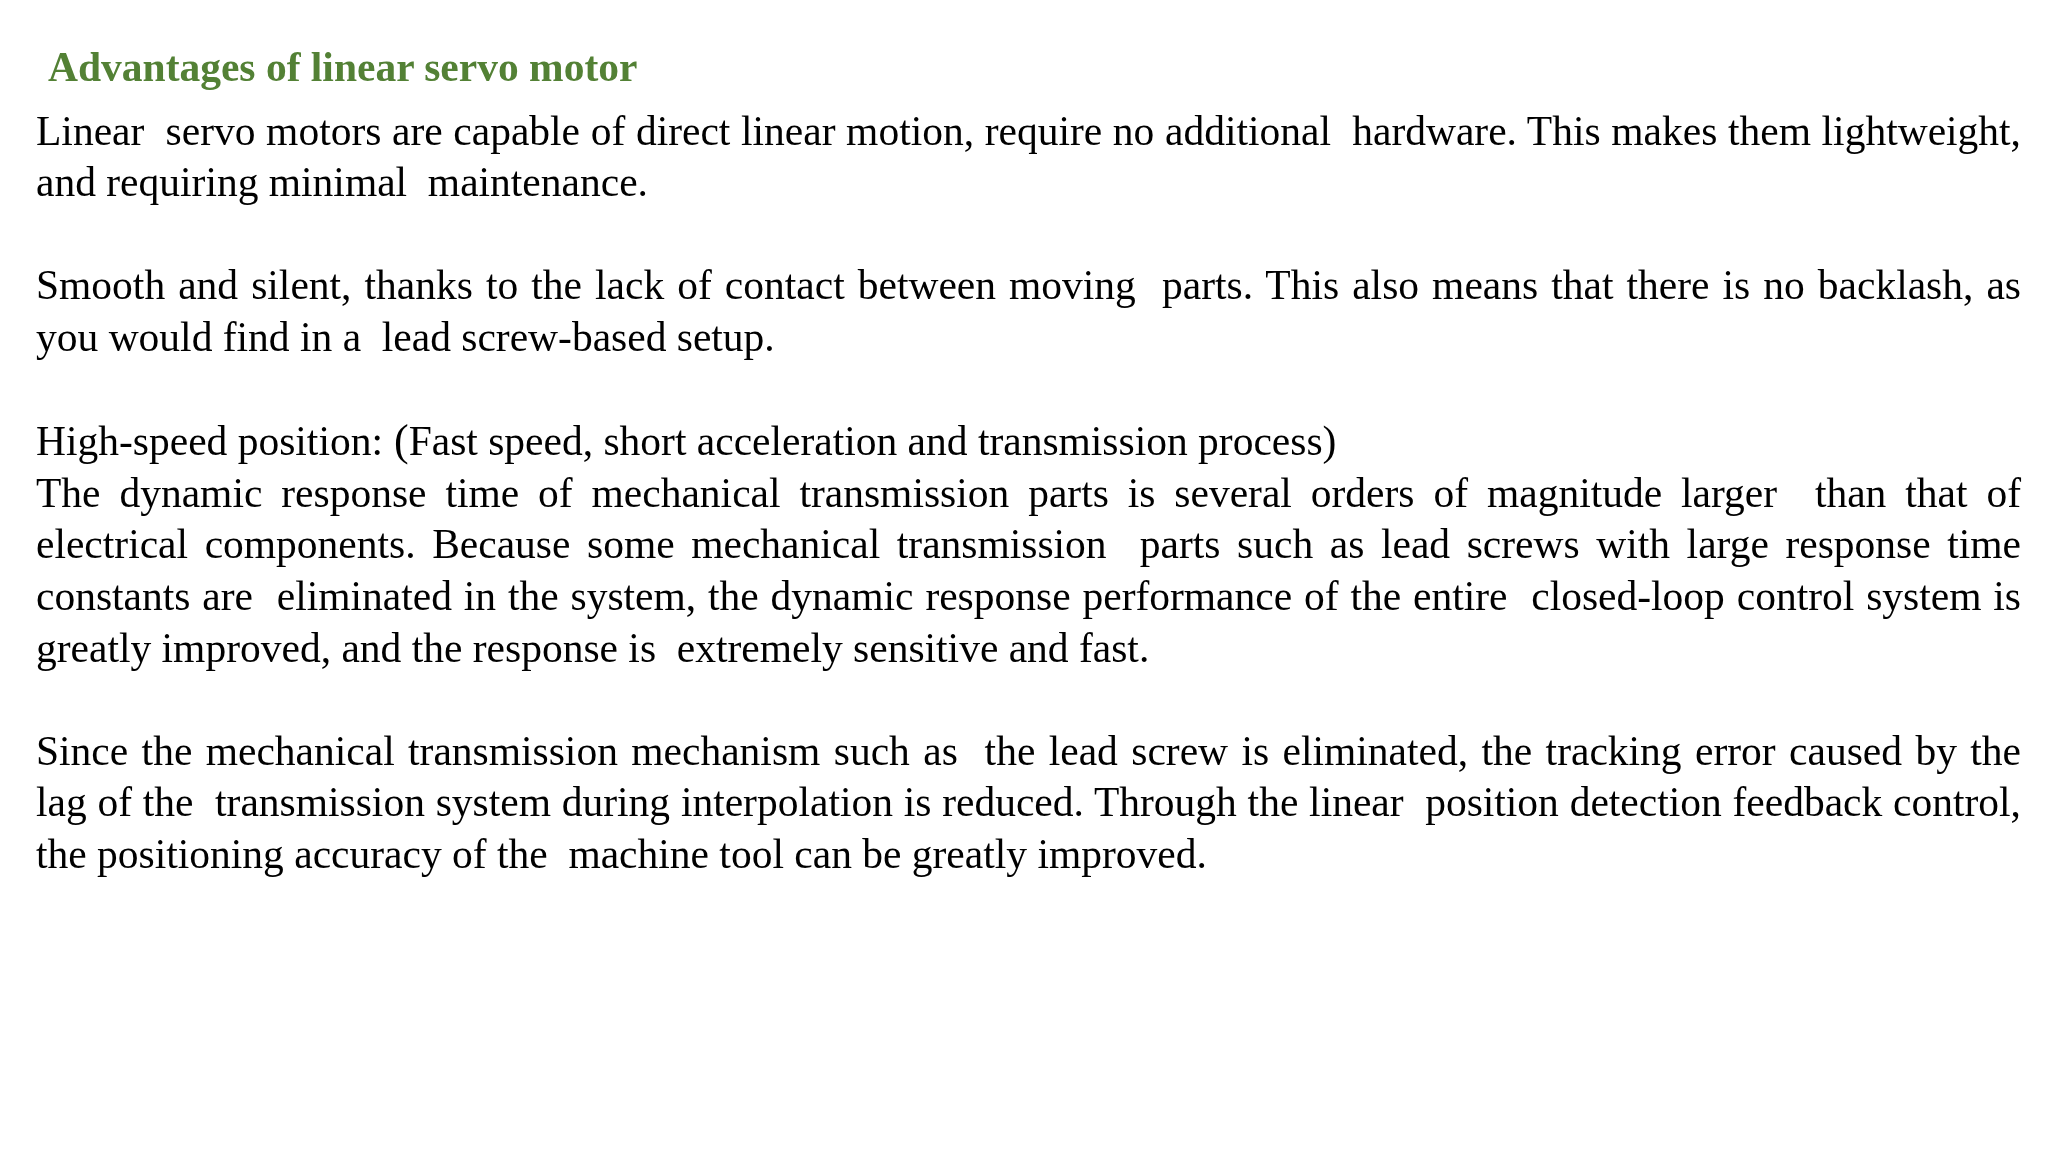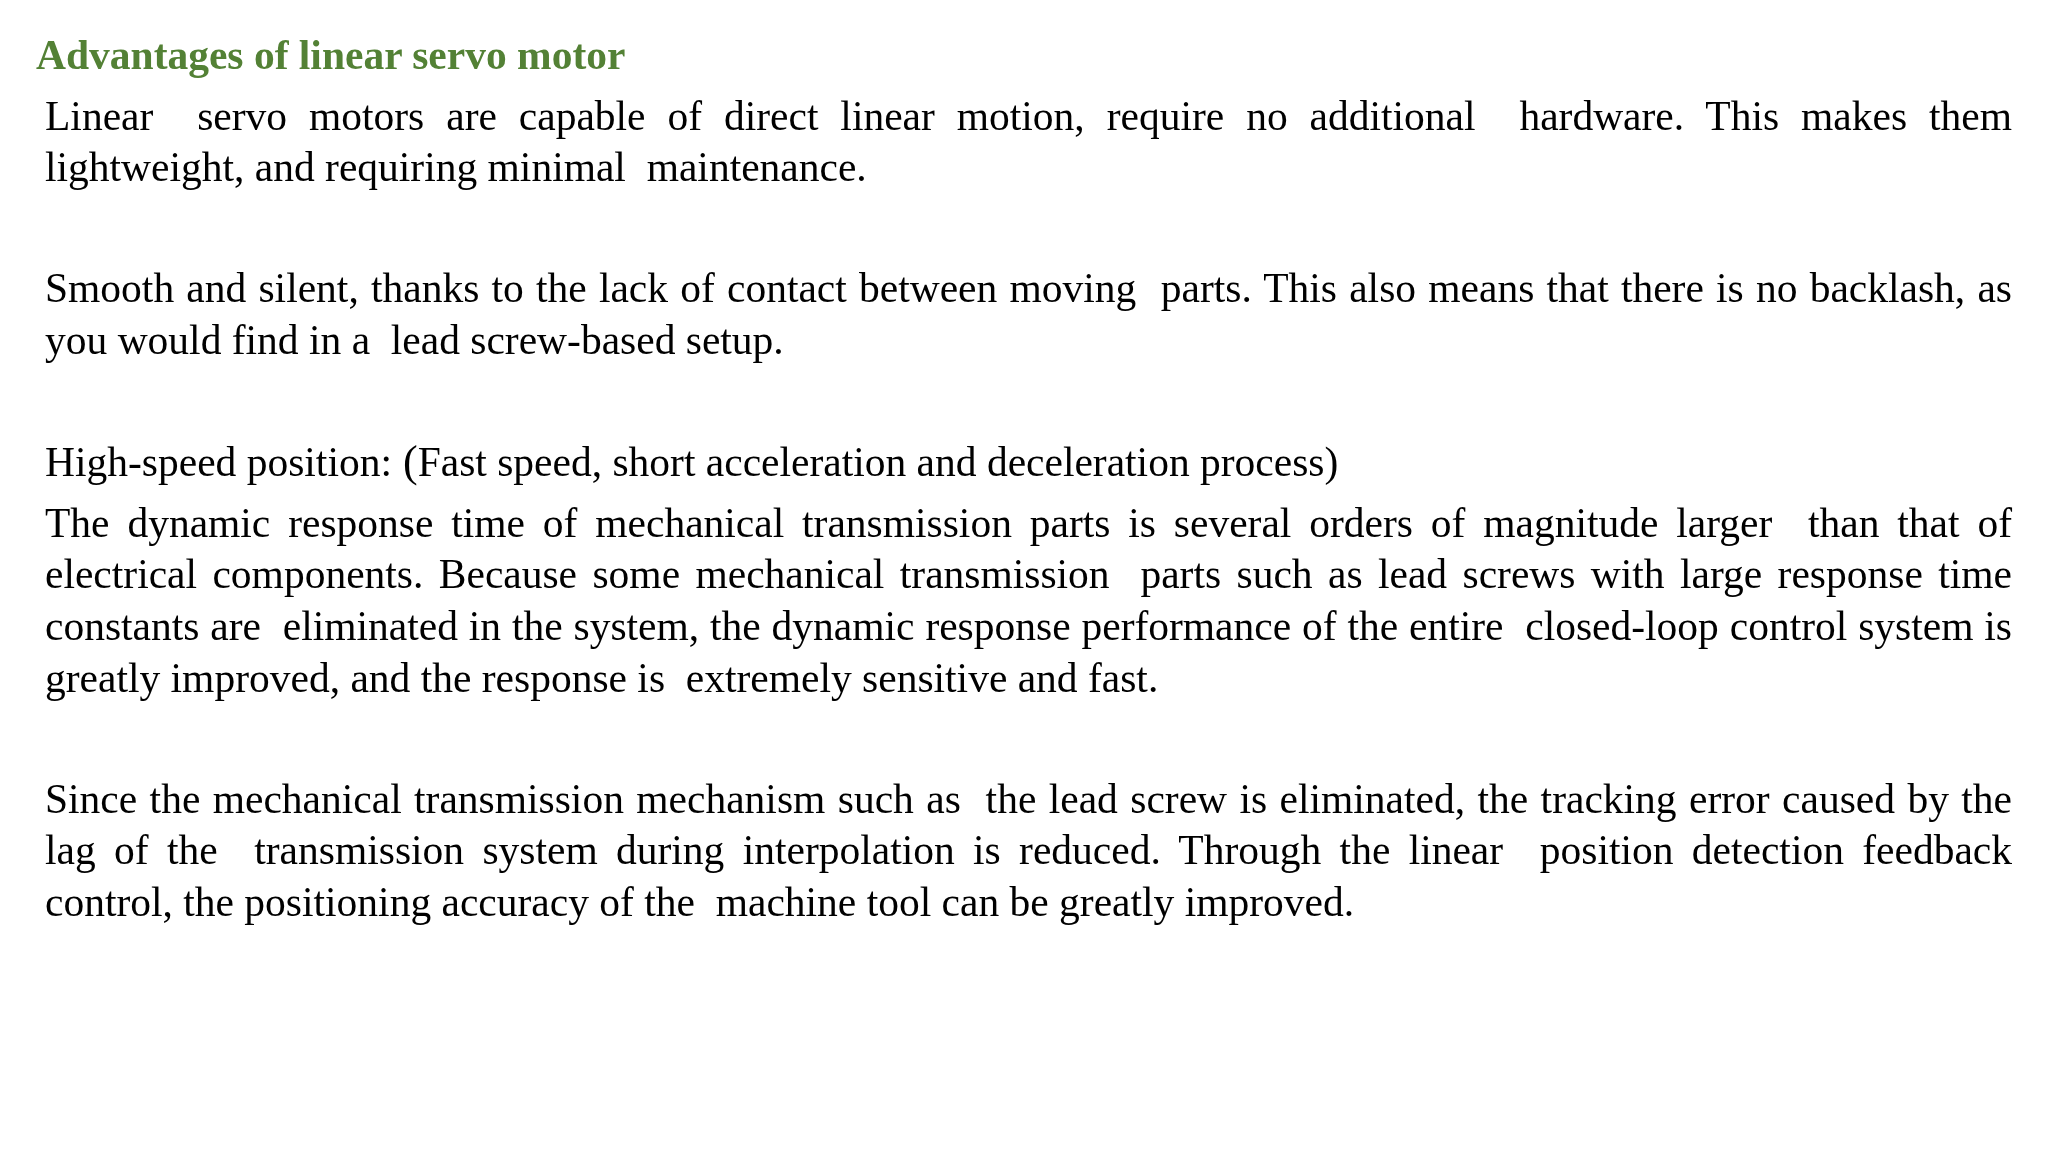--- a/index.html
+++ b/index.html
@@ -17,28 +17,28 @@
       position: absolute;
       left: 36px;
       top: 30px;
       width: 1985px;
       font-family: "Liberation Serif", "DejaVu Serif", serif;
       font-size: 41.5px;
       line-height: 51.6px;
       color: #000000;
     }
     .heading {
-      margin: 0;
+      margin: 12px;
       font-size: 41.5px;
       line-height: 51.6px;
       font-weight: bold;
       color: #538135;
     }
     p {
-      margin: 9px;
+      margin: 0;
       text-align: justify;
       text-align-last: left;
       white-space: pre-wrap;
     }
     .gap {
       height: 51.6px;
     }
     .b {
       font-weight: normal;
     }
@@ -53,21 +53,21 @@
   <h1 class="heading">Advantages of linear servo motor</h1>
 
   <p>Linear  servo motors are capable of direct linear motion, require no additional  hardware. This makes them lightweight, and requiring minimal  maintenance.</p>
 
   <div class="gap"></div>
 
   <p><span>Smooth and silent, thanks to the lack of contact between </span><span class="b">moving  parts</span><span>. This also means that there is no backlash, as you would find in a  lead screw-based setup.</span></p>
 
   <div class="gap"></div>
 
-  <p><span class="b">High-speed position:</span><span class="paren"> (</span><span>Fast speed, short acceleration and deceleration process)</span></p>
+  <p><span class="b">High-speed position:</span><span class="paren"> (</span><span>Fast speed, short acceleration and transmission process)</span></p>
   <p>The dynamic response time of mechanical transmission parts is several orders of magnitude larger  than that of electrical components. Because some mechanical transmission  parts such as lead screws with large response time constants are  eliminated in the system, the dynamic response performance of the entire  closed-loop control system is greatly improved, and the response is  extremely sensitive and fast.</p>
 
   <div class="gap"></div>
 
   <p>Since the mechanical transmission mechanism such as  the lead screw is eliminated, the tracking error caused by the lag of the  transmission system during interpolation is reduced. Through the linear  position detection feedback control, the positioning accuracy of the  machine tool can be greatly improved.</p>
 
   <div class="gap"></div>
 
 
   <div class="gap"></div>

